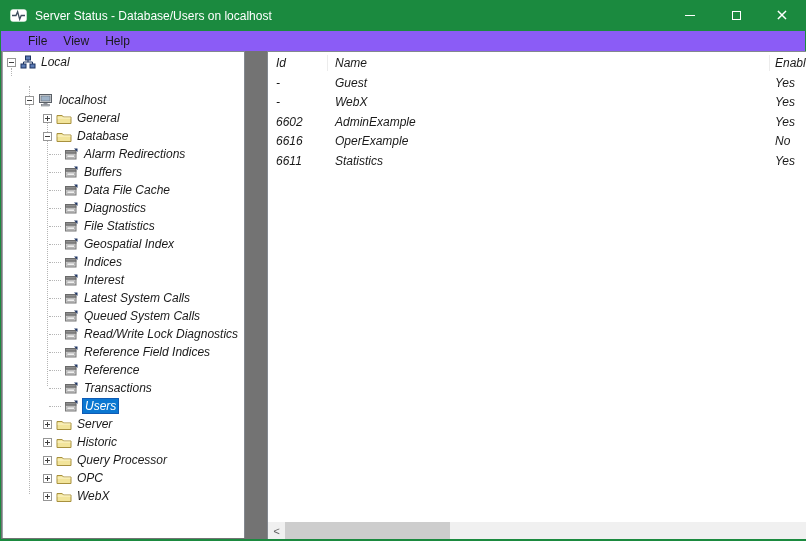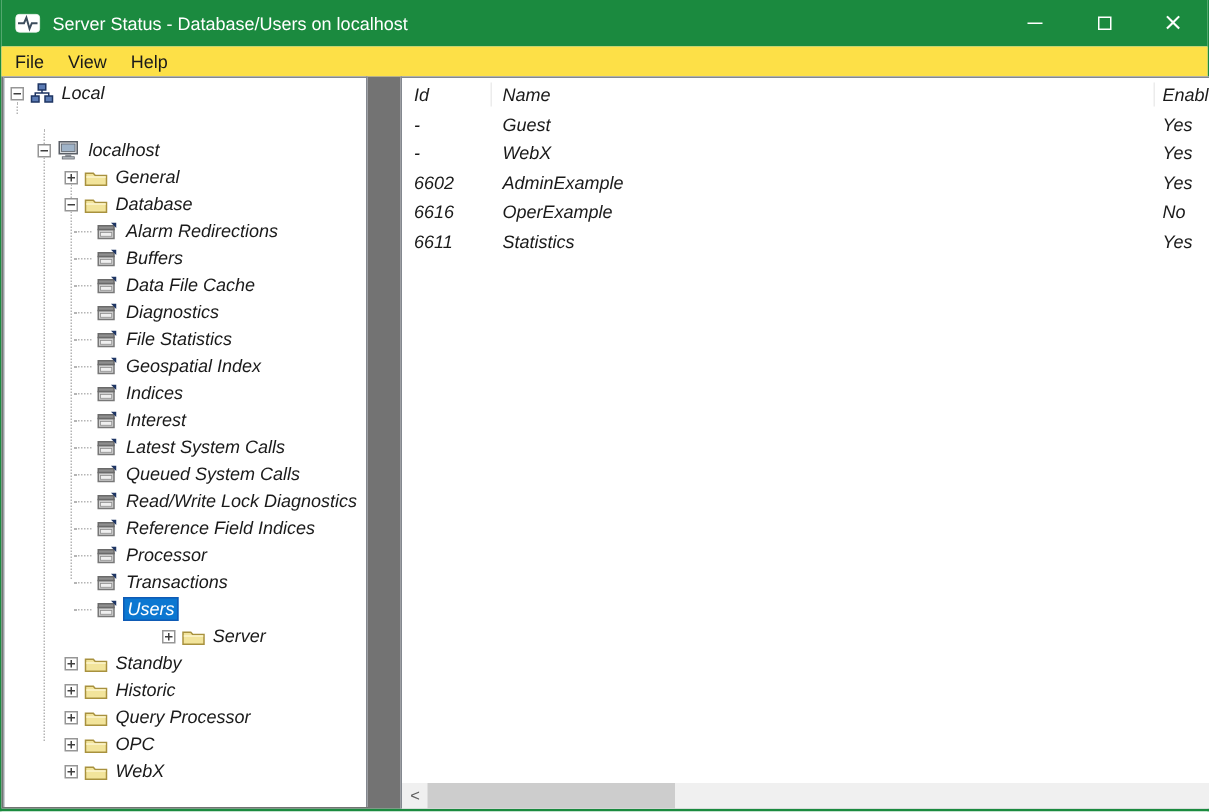--- a/index.html
+++ b/index.html
@@ -21,21 +21,21 @@
     display:flex; align-items:center; color:#fff;
   }
   .app-icon { margin-left:9px; display:flex; align-items:center; }
   .title-text { margin-left:8px; font-size:12px; white-space:nowrap; }
   .win-controls { margin-left:auto; display:flex; height:100%; }
   .win-btn { width:46px; height:100%; display:flex; align-items:center; justify-content:center; cursor:default; }
   .glyph-min { width:10px; height:1px; background:#fff; }
   .glyph-max { width:9px; height:9px; border:1px solid #fff; }
   .glyph-close { font-size:16px; line-height:1; color:#fff; font-family:"DejaVu Sans",sans-serif; margin-top:-2px; }
   
-  .menubar { height:20px; flex:0 0 20px; background:#fde047; display:flex; align-items:center; padding-left:1px; }
+  .menubar { height:20px; flex:0 0 20px; background:#8b5cf6; display:flex; align-items:center; padding-left:19px; }
   .menu-item { padding:2px 8px 3px 8px; }
   
   .content { position:relative; flex:1; background:#737373;font-style:italic; }
   .tree-panel {
     position:absolute; left:1px; top:0; width:243px; height:487px;
     border-top:1px solid #83888f; border-left:1px solid #9aa0a6; border-right:1px solid #83888f;
     background:#fff; overflow:hidden;
   }
   .tree-rows { position:relative; padding-top:1px; }
   .trow { height:18px; display:flex; align-items:center; white-space:nowrap; position:relative; }
@@ -305,21 +305,21 @@
           <div class="trow leaf" style="padding-left: 46px;">
             <span class="stub"></span>
             <span class="ticon">
               <svg width="15" height="13" viewBox="0 0 15 13">
                 <rect x="1.5" y="5" width="10.5" height="6" fill="#cfcfcf" stroke="#787878"></rect>
                 <rect x="1.5" y="2.5" width="10.5" height="2.5" fill="#8f8f8f" stroke="#6a6a6a"></rect>
                 <rect x="3" y="7" width="7.5" height="2.5" fill="#efefef" stroke="#8a8a8a" stroke-width="0.5"></rect>
                 <path d="M10 0.5 L13.5 0.5 L13.5 4 Z" fill="#1e3563"></path>
               </svg>
             </span>
-            <span class="tlabel">Processor</span>
+            <span class="tlabel">Reference</span>
           </div>
           <div class="trow leaf" style="padding-left: 46px;">
             <span class="stub"></span>
             <span class="ticon">
               <svg width="15" height="13" viewBox="0 0 15 13">
                 <rect x="1.5" y="5" width="10.5" height="6" fill="#cfcfcf" stroke="#787878"></rect>
                 <rect x="1.5" y="2.5" width="10.5" height="2.5" fill="#8f8f8f" stroke="#6a6a6a"></rect>
                 <rect x="3" y="7" width="7.5" height="2.5" fill="#efefef" stroke="#8a8a8a" stroke-width="0.5"></rect>
                 <path d="M10 0.5 L13.5 0.5 L13.5 4 Z" fill="#1e3563"></path>
               </svg>
@@ -331,39 +331,29 @@
             <span class="ticon">
               <svg width="15" height="13" viewBox="0 0 15 13">
                 <rect x="1.5" y="5" width="10.5" height="6" fill="#cfcfcf" stroke="#787878"></rect>
                 <rect x="1.5" y="2.5" width="10.5" height="2.5" fill="#8f8f8f" stroke="#6a6a6a"></rect>
                 <rect x="3" y="7" width="7.5" height="2.5" fill="#efefef" stroke="#8a8a8a" stroke-width="0.5"></rect>
                 <path d="M10 0.5 L13.5 0.5 L13.5 4 Z" fill="#1e3563"></path>
               </svg>
             </span>
             <span class="tlabel">Users</span>
           </div>
-          <div class="trow" style="padding-left: 40px; justify-content: center;">
+          <div class="trow" style="padding-left: 40px;">
             <span class="ebox plus"></span>
             <span class="ticon">
               <svg width="16" height="13" viewBox="0 0 16 13">
                 <path d="M1 3.5 L1 11.5 L15 11.5 L15 5 L7.5 5 L6.2 3.5 Z" fill="#f2e49b" stroke="#a8913e"></path>
                 <path d="M1.5 6 H14.5" stroke="#fdf6cf" stroke-width="1"></path>
               </svg>
             </span>
             <span class="tlabel">Server</span>
-          </div>
-          <div class="trow" style="padding-left: 40px;">
-            <span class="ebox plus"></span>
-            <span class="ticon">
-              <svg width="16" height="13" viewBox="0 0 16 13">
-                <path d="M1 3.5 L1 11.5 L15 11.5 L15 5 L7.5 5 L6.2 3.5 Z" fill="#f2e49b" stroke="#a8913e"></path>
-                <path d="M1.5 6 H14.5" stroke="#fdf6cf" stroke-width="1"></path>
-              </svg>
-            </span>
-            <span class="tlabel">Standby</span>
           </div>
           <div class="trow" style="padding-left: 40px;">
             <span class="ebox plus"></span>
             <span class="ticon">
               <svg width="16" height="13" viewBox="0 0 16 13">
                 <path d="M1 3.5 L1 11.5 L15 11.5 L15 5 L7.5 5 L6.2 3.5 Z" fill="#f2e49b" stroke="#a8913e"></path>
                 <path d="M1.5 6 H14.5" stroke="#fdf6cf" stroke-width="1"></path>
               </svg>
             </span>
             <span class="tlabel">Historic</span>

